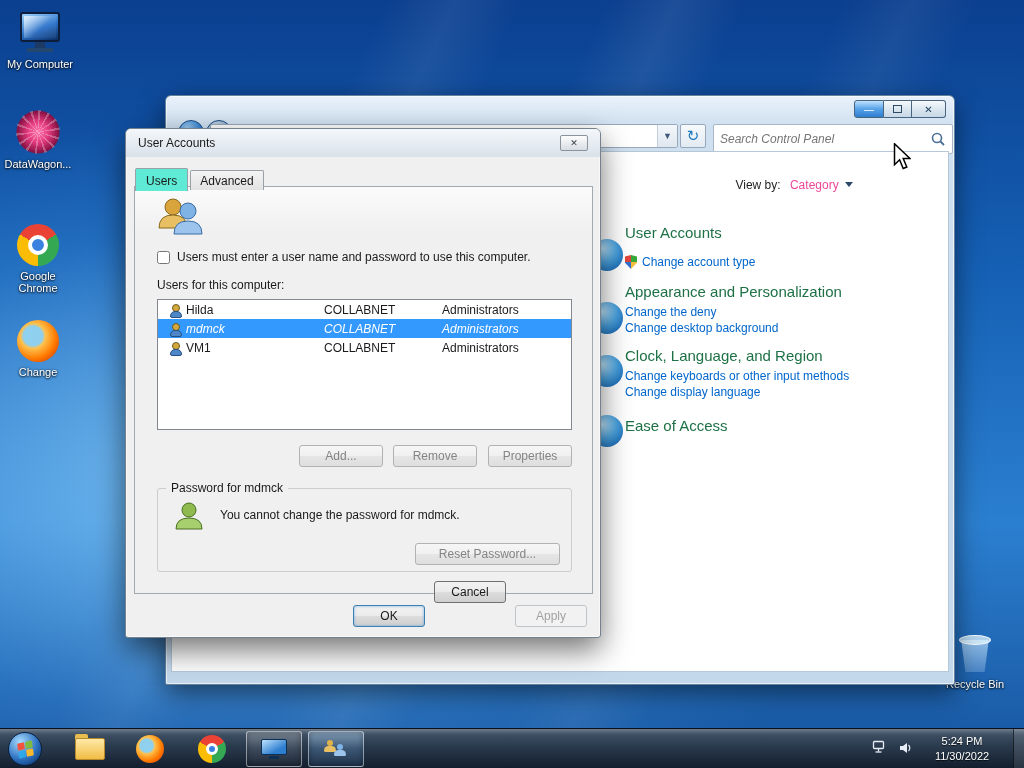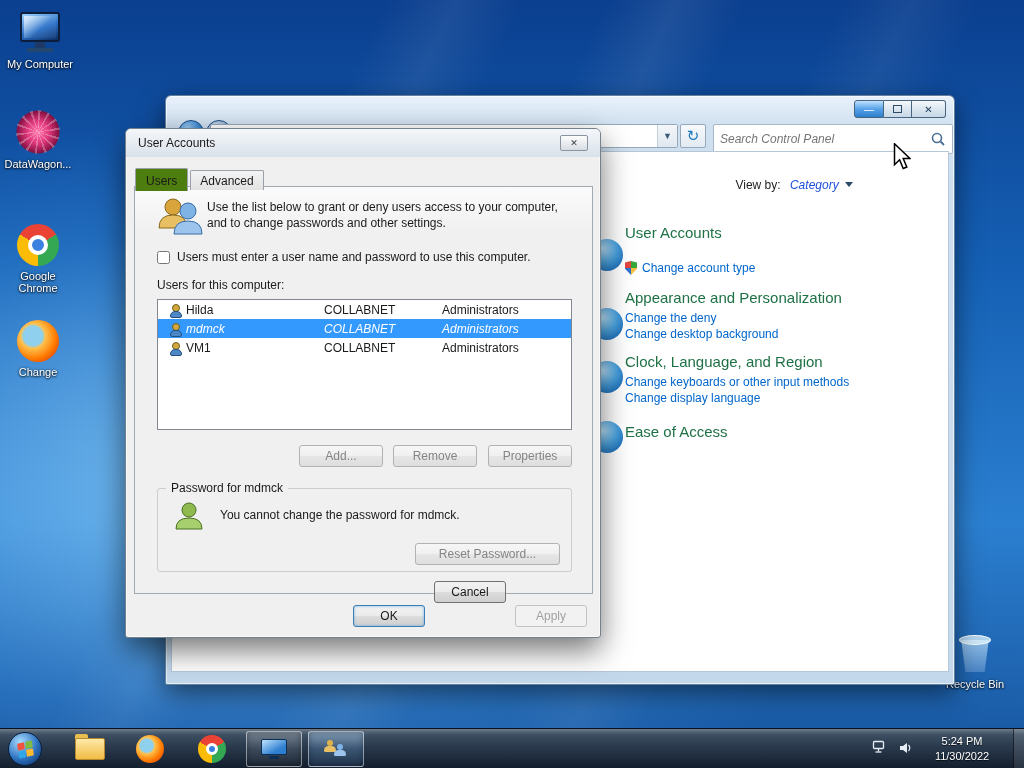--- a/index.html
+++ b/index.html
@@ -62,46 +62,46 @@
   .refreshbtn { position:absolute; left:514px; top:28px; width:26px; height:24px; border:1px solid #98a8ba;
     border-radius:2px; background:linear-gradient(#f7fafc,#e2eaf2); color:#1f7ac0; font-size:15px;
     text-align:center; line-height:22px; }
   .searchbox { position:absolute; left:547px; top:28px; width:240px; height:30px; background:#fff;
     border:1px solid #a9b6c6; border-radius:2px; display:flex; align-items:center; padding:0 7px 0 2px; }
   .searchbox input { flex:1; min-width:0; border:0; outline:0; background:transparent;
     font:italic 12px "Liberation Sans", sans-serif; color:#7b8794; padding:0 4px; }
   .cpcontent { position:absolute; left:5px; top:55px; right:5px; bottom:12px; background:#fff;
     border:1px solid #b6c7d8; }
   .viewby { position:absolute; right:95px; top:26px; font-size:12px; color:#1e1e1e; }
-  .viewby .val { color:#1d4ed8; margin-left:6px; cursor:default;font-style:italic; }
+  .viewby .val { color:#ec4899; margin-left:6px; cursor:default; }
   .viewby .tri { display:inline-block; margin-left:3px; width:0; height:0;
     border-left:4px solid transparent; border-right:4px solid transparent; border-top:5px solid #2a4a68; vertical-align:2px; }
   .cps { position:absolute; left:453px; top:70px; width:340px; }
   .cpsec { position:relative; }
   .cps h2 { font-size:15px; font-weight:400; color:#1e7145; cursor:default; }
   .cps .lnk { font-size:12px; color:#0066cc; cursor:default; display:flex; align-items:center; }
   .cps-icon { position:absolute; left:-34px; width:32px; height:32px; border-radius:50%;
     background:radial-gradient(circle at 35% 30%, #c2e9ff, #4aa3e0 48%, #1c6db8 82%); }
   .shield { display:inline-block; width:12px; height:14px; margin-right:5px;
     background:conic-gradient(#37a93c 0 90deg, #f7bf3e 0 180deg, #2f71d0 0 270deg, #e3453c 0 360deg);
     clip-path:polygon(50% 0, 100% 10%, 100% 55%, 50% 100%, 0 55%, 0 10%); }
-  .mt2{margin-top:2px}.mt5{margin-top:5px}.mt6{margin-top:20px}.mt12{margin-top:12px}.mt14{margin-top:14px}.mt18{margin-top:18px}
+  .mt2{margin-top:2px}.mt5{margin-top:5px}.mt6{margin-top:14px}.mt12{margin-top:12px}.mt14{margin-top:14px}.mt18{margin-top:18px}
 
   
   .dlg { position:absolute; left:125px; top:128px; width:476px; height:510px; z-index:20;
     background:#f0f0f0; border:1px solid #75818d; border-radius:6px 6px 3px 3px;
     box-shadow:0 12px 30px rgba(0,0,0,.55), inset 0 0 0 1px rgba(255,255,255,.55); font-size:12px; color:#1a1a1a; }
   .dlg-title { height:28px; border-radius:5px 5px 0 0; display:flex; align-items:center; padding:0 12px;
     background:linear-gradient(180deg,#f4f7fa,#e3e9f0 65%,#d9e1e9); }
   .dlg-close { margin-left:auto; width:28px; height:16px; border:1px solid #8b949d; border-radius:2px;
     background:linear-gradient(#fdfdfd,#d8dde3); color:#3a3f44; font-size:9px; text-align:center; line-height:14px; }
   .dlg-tabs { position:absolute; left:9px; top:38px; display:flex; align-items:flex-end; z-index:2; }
   .tab { padding:3px 9px 2px; border:1px solid #9aa0a8; border-bottom:none; border-radius:2px 2px 0 0;
     background:linear-gradient(#f4f4f4,#e2e2e2); margin-right:2px; }
-  .tab.active { background:#4d7c0f; padding:5px 10px 3px; position:relative; top:1px; }
+  .tab.active { background:#5eead4; padding:5px 10px 3px; position:relative; top:1px; }
   .dlg-page { position:absolute; left:8px; top:57px; width:459px; height:408px;
     border:1px solid #a0a8b0; background:linear-gradient(180deg,#fbfbfb,#f0f0f0 45px); }
   .intro { position:absolute; left:72px; top:12px; width:368px; line-height:16px; }
   .bigusers { position:absolute; left:22px; top:10px; }
   .chkrow { position:absolute; left:22px; top:63px; display:flex; align-items:center; gap:7px; }
   .chkrow input { width:13px; height:13px; }
   .listcap { position:absolute; left:22px; top:91px; }
   .lv { position:absolute; left:22px; top:112px; width:415px; height:131px; background:#fff;
     border:1px solid #828790; overflow:hidden; }
   .lv-head { display:flex; height:21px; background:linear-gradient(#ffffff,#f4f6f8); border-bottom:1px solid #e5e5e5; }
@@ -280,21 +280,20 @@
     </div>
     <div class="dlg-page">
       <div class="bigusers">
         <svg width="46" height="40">
           <circle cx="16" cy="10" r="8" fill="#d9a43c" stroke="#8a6a1f"></circle>
           <path d="M2 31 q0-13 14-13 q14 0 14 13 z" fill="#e8c063" stroke="#8a6a1f"></path>
           <circle cx="31" cy="14" r="8" fill="#7fb2e5" stroke="#3a6ea5"></circle>
           <path d="M17 37 q0-13 14-13 q14 0 14 13 z" fill="#9cc4ed" stroke="#3a6ea5"></path>
         </svg>
       </div>
-      <div class="intro">Use the list below to grant or deny users access to your computer, and to change passwords and other settings.</div>
       <label class="chkrow">
         <input type="checkbox" style="">
         <span>Users must enter a user name and password to use this computer.</span>
       </label>
       <div class="listcap">Users for this computer:</div>
 
       <div class="lv">
         <div class="lv-row">
           <div class="cell c1">
               <span class="usr"></span>

